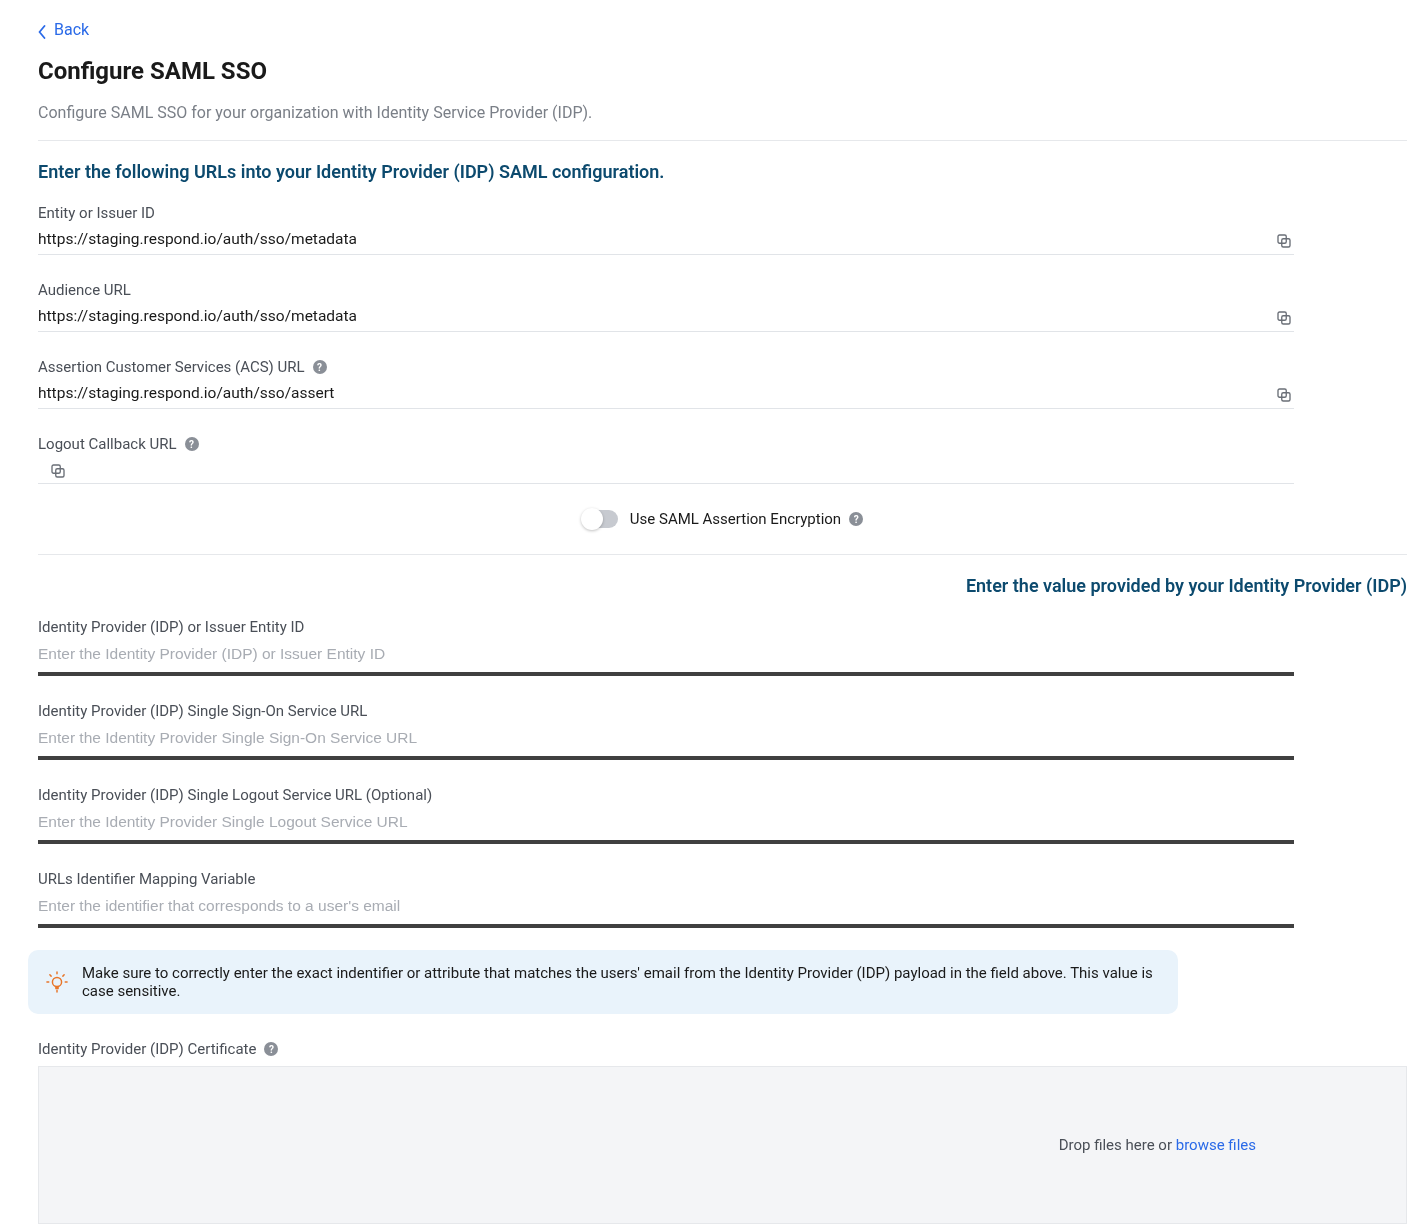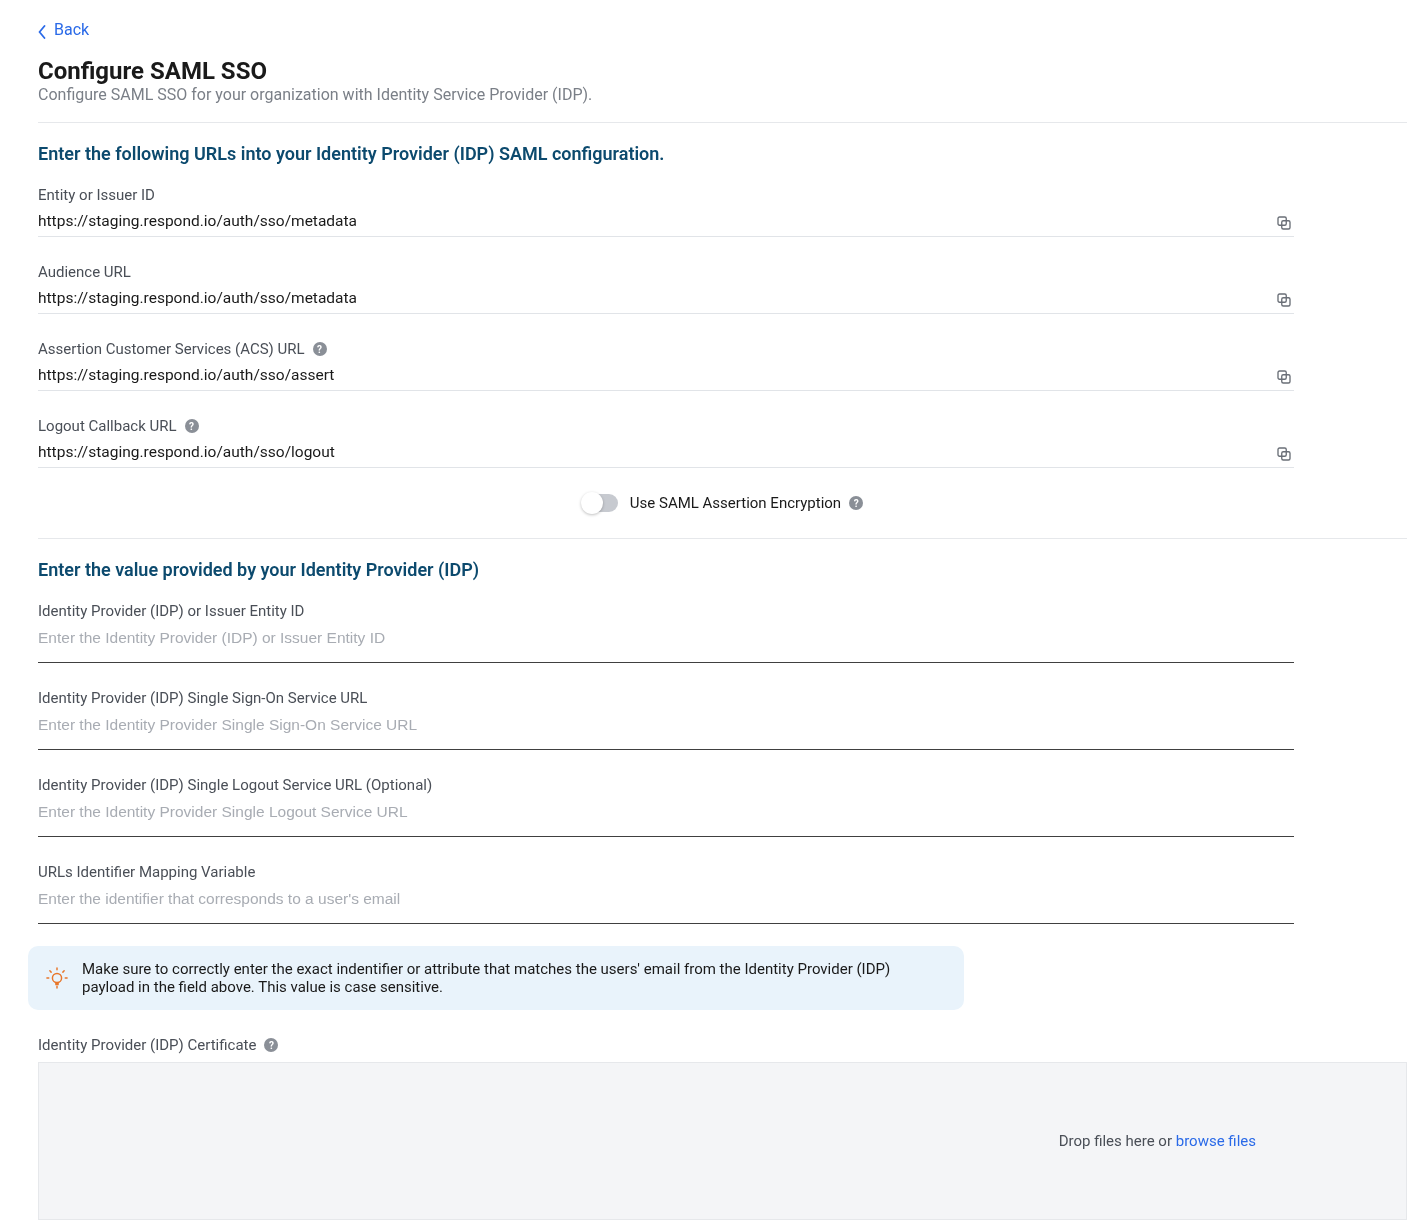--- a/index.html
+++ b/index.html
@@ -18,20 +18,21 @@
     cursor: pointer;
     margin-bottom: 18px;
   }
   .back-link .chev {
     margin-right: 8px;
     display: inline-flex;
   }
   h1 {
     font-size: 24px;
     font-weight: 700;
+    margin-bottom: 18px;
     color: #1a1a1a;
   }
   .subtitle {
     font-size: 16px;
     color: #7a7f87;
     margin-bottom: 18px;
   }
   .divider {
     border: none;
     border-top: 1px solid #e6e8eb;
@@ -114,42 +115,42 @@
     height: 22px;
     background: #fff;
     border-radius: 50%;
     box-shadow: 0 1px 3px rgba(0,0,0,0.25);
   }
   .toggle-label {
     font-size: 15px;
     color: #1a1a1a;
   }
   .input-row {
-    border-bottom: 1px solid #404040;
+    border-bottom: 4px solid #404040;
     width: 1256px;
-    padding-bottom: 15px;
+    padding-bottom: 9px;
   }
   .text-input {
     border: none;
     outline: none;
     width: 100%;
     font-size: 15.5px;
     color: #1a1a1a;
     background: transparent;
   }
   .text-input::placeholder {
     color: #a8acb3;
   }
   .tip-banner {
     display: flex;
     align-items: center;
     background: #e9f3fb;
     border-radius: 10px;
     padding: 14px 18px;
-    width: 936px;
+    width: 1150px;
     margin-top: 22px;
     margin-bottom: 26px;
     margin-left: -10px;
   }
   .tip-icon {
     margin-right: 14px;
     display: inline-flex;
   }
   .tip-text {
     font-size: 15px;
@@ -168,21 +169,21 @@
     margin-bottom: 26px;
   }
   .dropzone-text {
     font-size: 15px;
     color: #4a4f57;
   }
   .browse-link {
     color: #2a6ae8;
     cursor: pointer;
   }
-  .section2 { margin-top: 6px; }
+  .section2 { margin-top: 6px; text-align: right; }
 </style>
 </head>
 <body>
 
 
 
 
 <div class="back-link">
   <span class="chev">
     <svg width="8" height="14" viewBox="0 0 8 14" fill="none">
@@ -243,21 +244,20 @@
   </div>
 </div>
 
 
 <div class="field">
   <div class="field-label">
     <span>Logout Callback URL</span>
     <span class="help-icon">?</span>
   </div>
   <div class="readonly-row">
-    <div class="readonly-value">https://staging.respond.io/auth/sso/logout</div>
     <span class="copy-btn">
       <svg width="18" height="18" viewBox="0 0 24 24" fill="none">
           <rect x="9" y="9" width="11" height="11" rx="2" stroke="#6a6f77" stroke-width="1.8"></rect>
           <rect x="4" y="4" width="11" height="11" rx="2" stroke="#6a6f77" stroke-width="1.8"></rect>
         </svg>
     </span>
   </div>
 </div>
 
 

